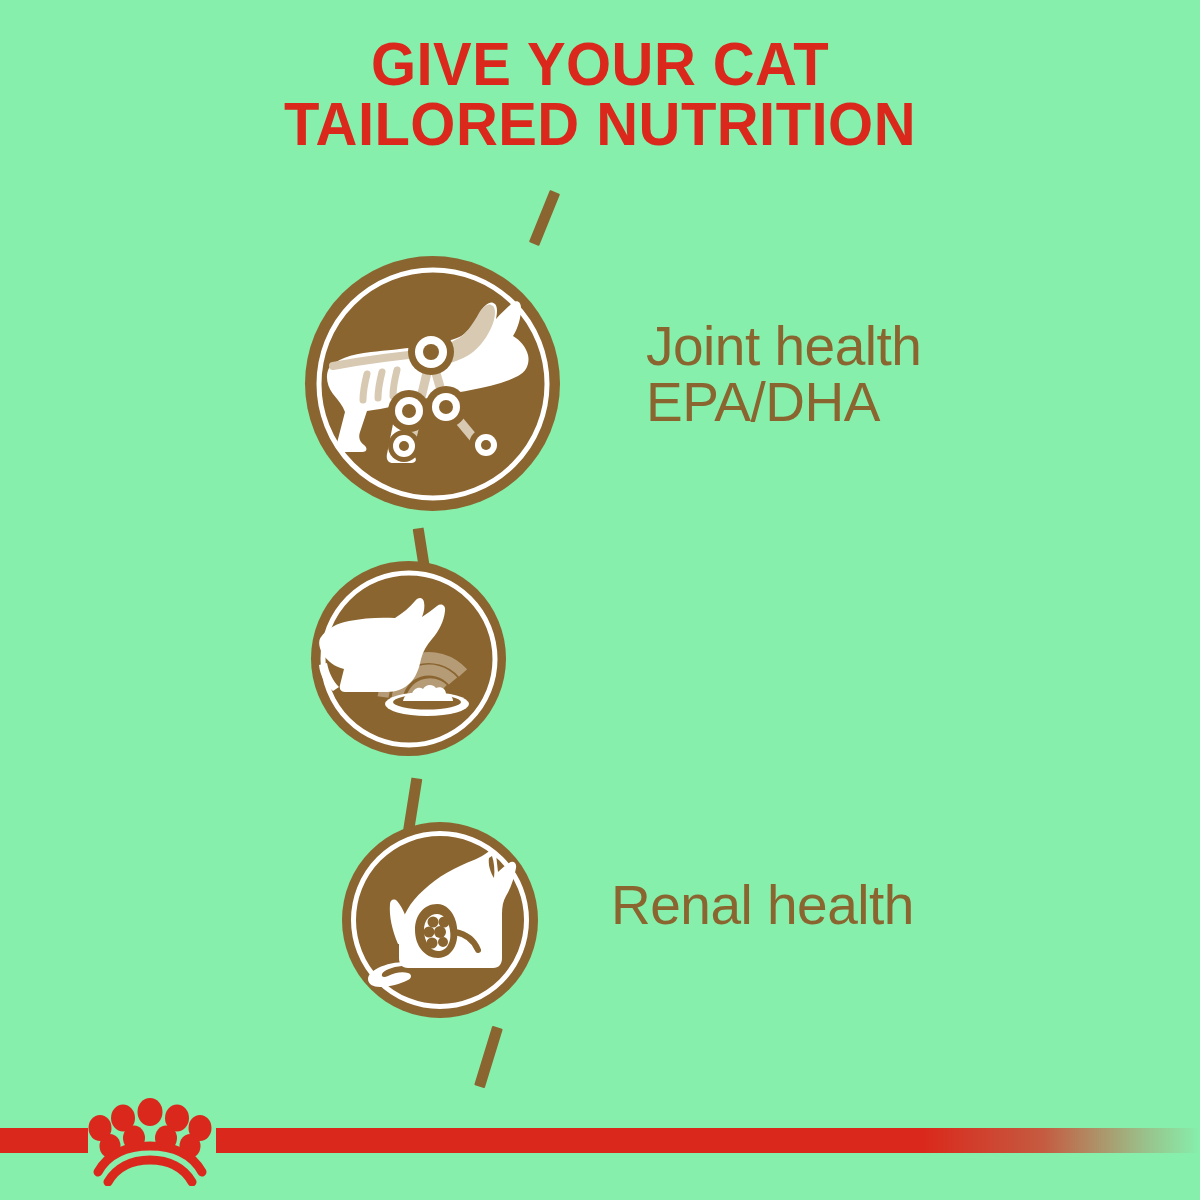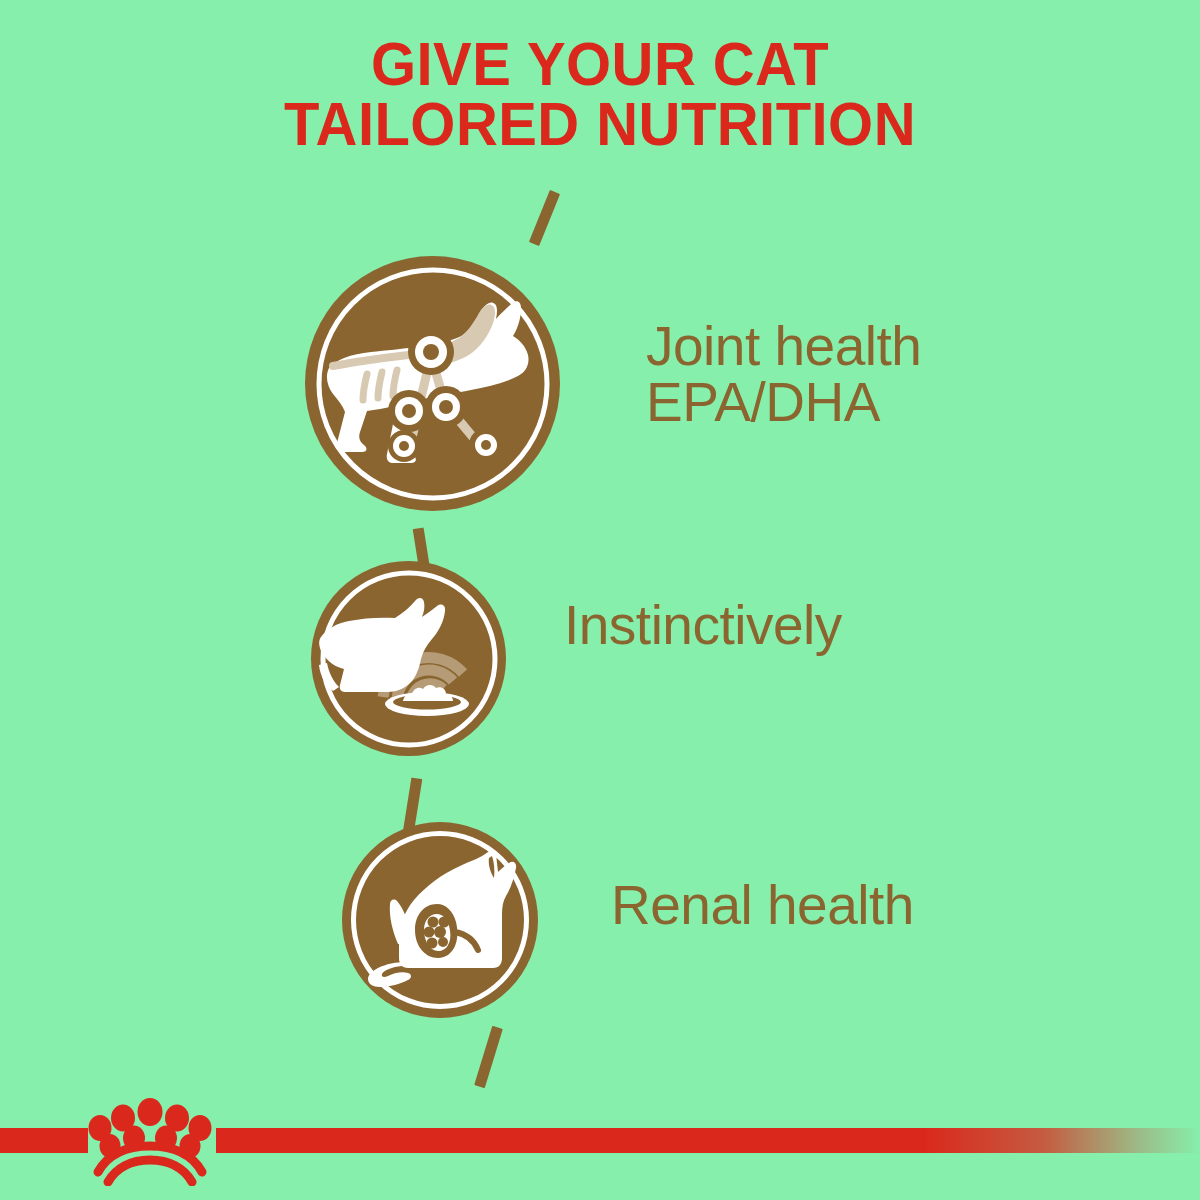--- a/index.html
+++ b/index.html
@@ -261,21 +261,20 @@
 
         <ellipse cx="116" cy="143" rx="42" ry="12" fill="#ffffff"></ellipse>
         <ellipse cx="116" cy="141" rx="34" ry="7.5" fill="#8b652f"></ellipse>
 
         <path fill="#ffffff" d="M92,140
           c1,-5 5,-8 9,-7 1,-5 7,-8 11,-5 3,-5 10,-5 13,-1 5,-2 10,1 10,6 4,0 7,3 7,7 z"></path>
       </svg>
     </div>
 
     <div class="benefit-label" style="left:564px; top:597px;">
-      <span>Instinctively</span>
     </div>
   </div>
 
   <div class="benefit" style="left:0; top:0; width:1064px; height:1200px;">
 
     <div class="badge" style="left:342px; top:822px; width:196px; height:196px;">
       <div class="inner-ring" style="width:178px; height:178px;"></div>
       <svg viewBox="0 0 196 196" xmlns="http://www.w3.org/2000/svg" aria-hidden="true">
 
         <path fill="#ffffff" d="M146,30

